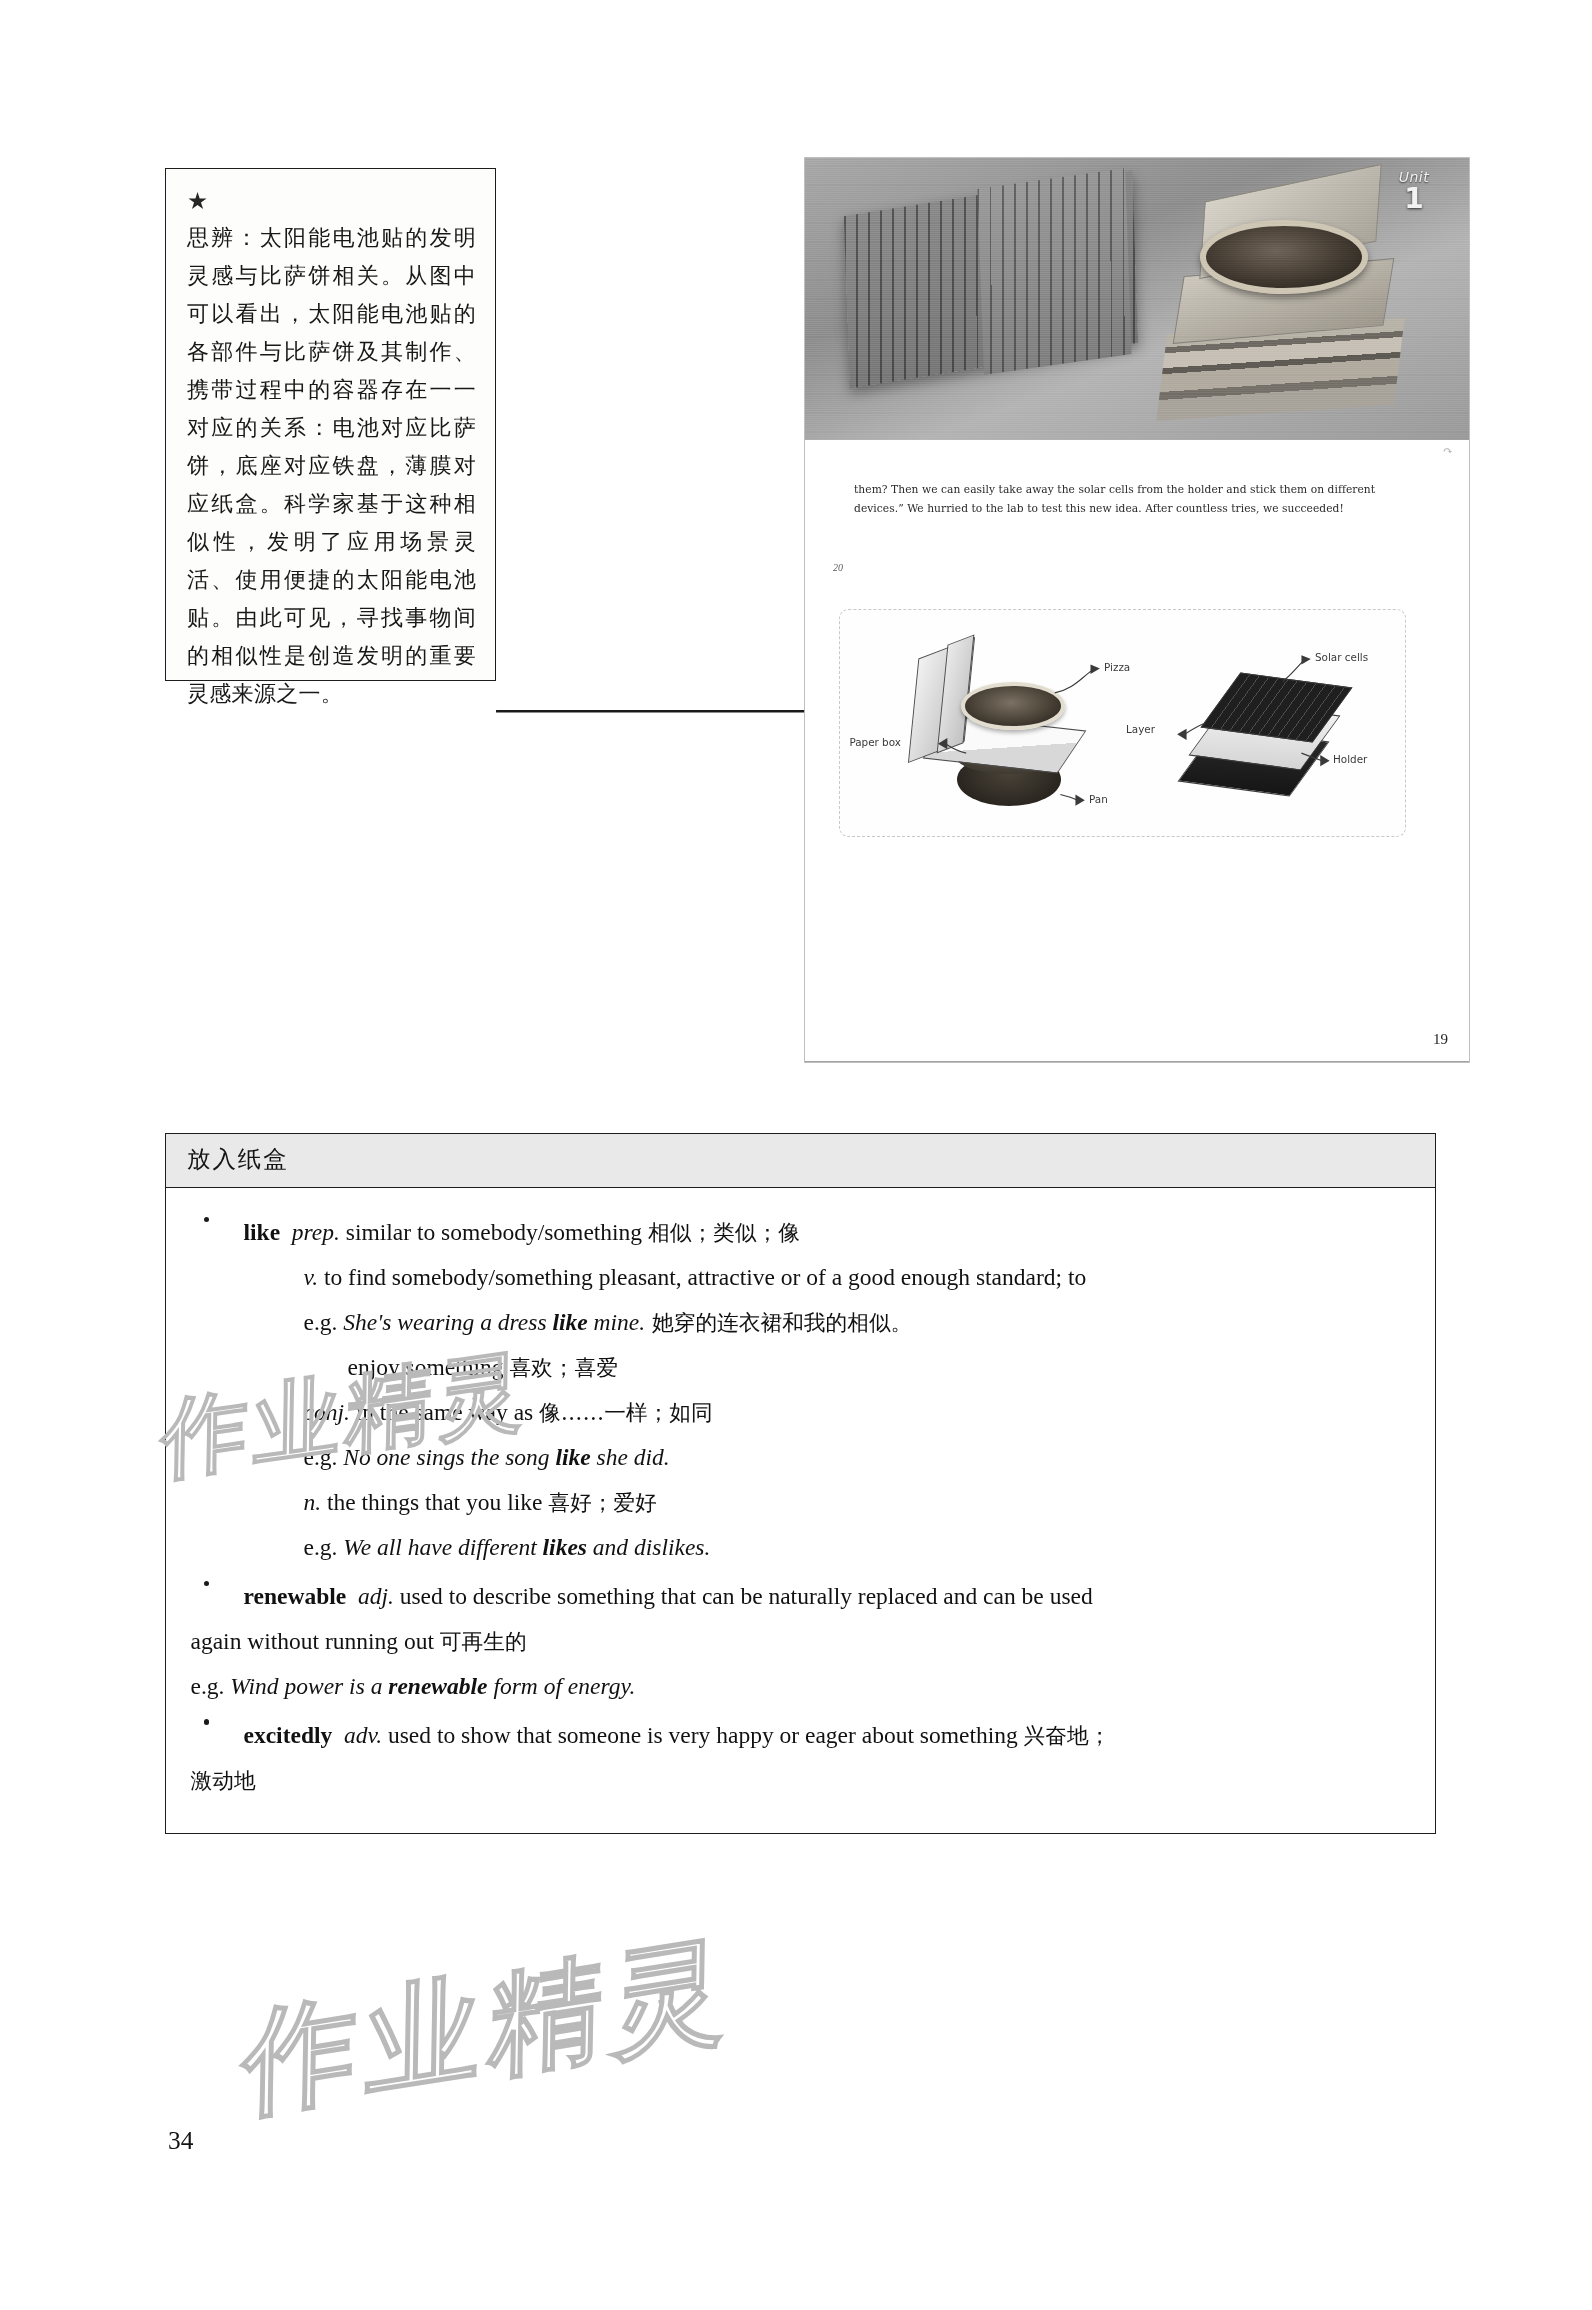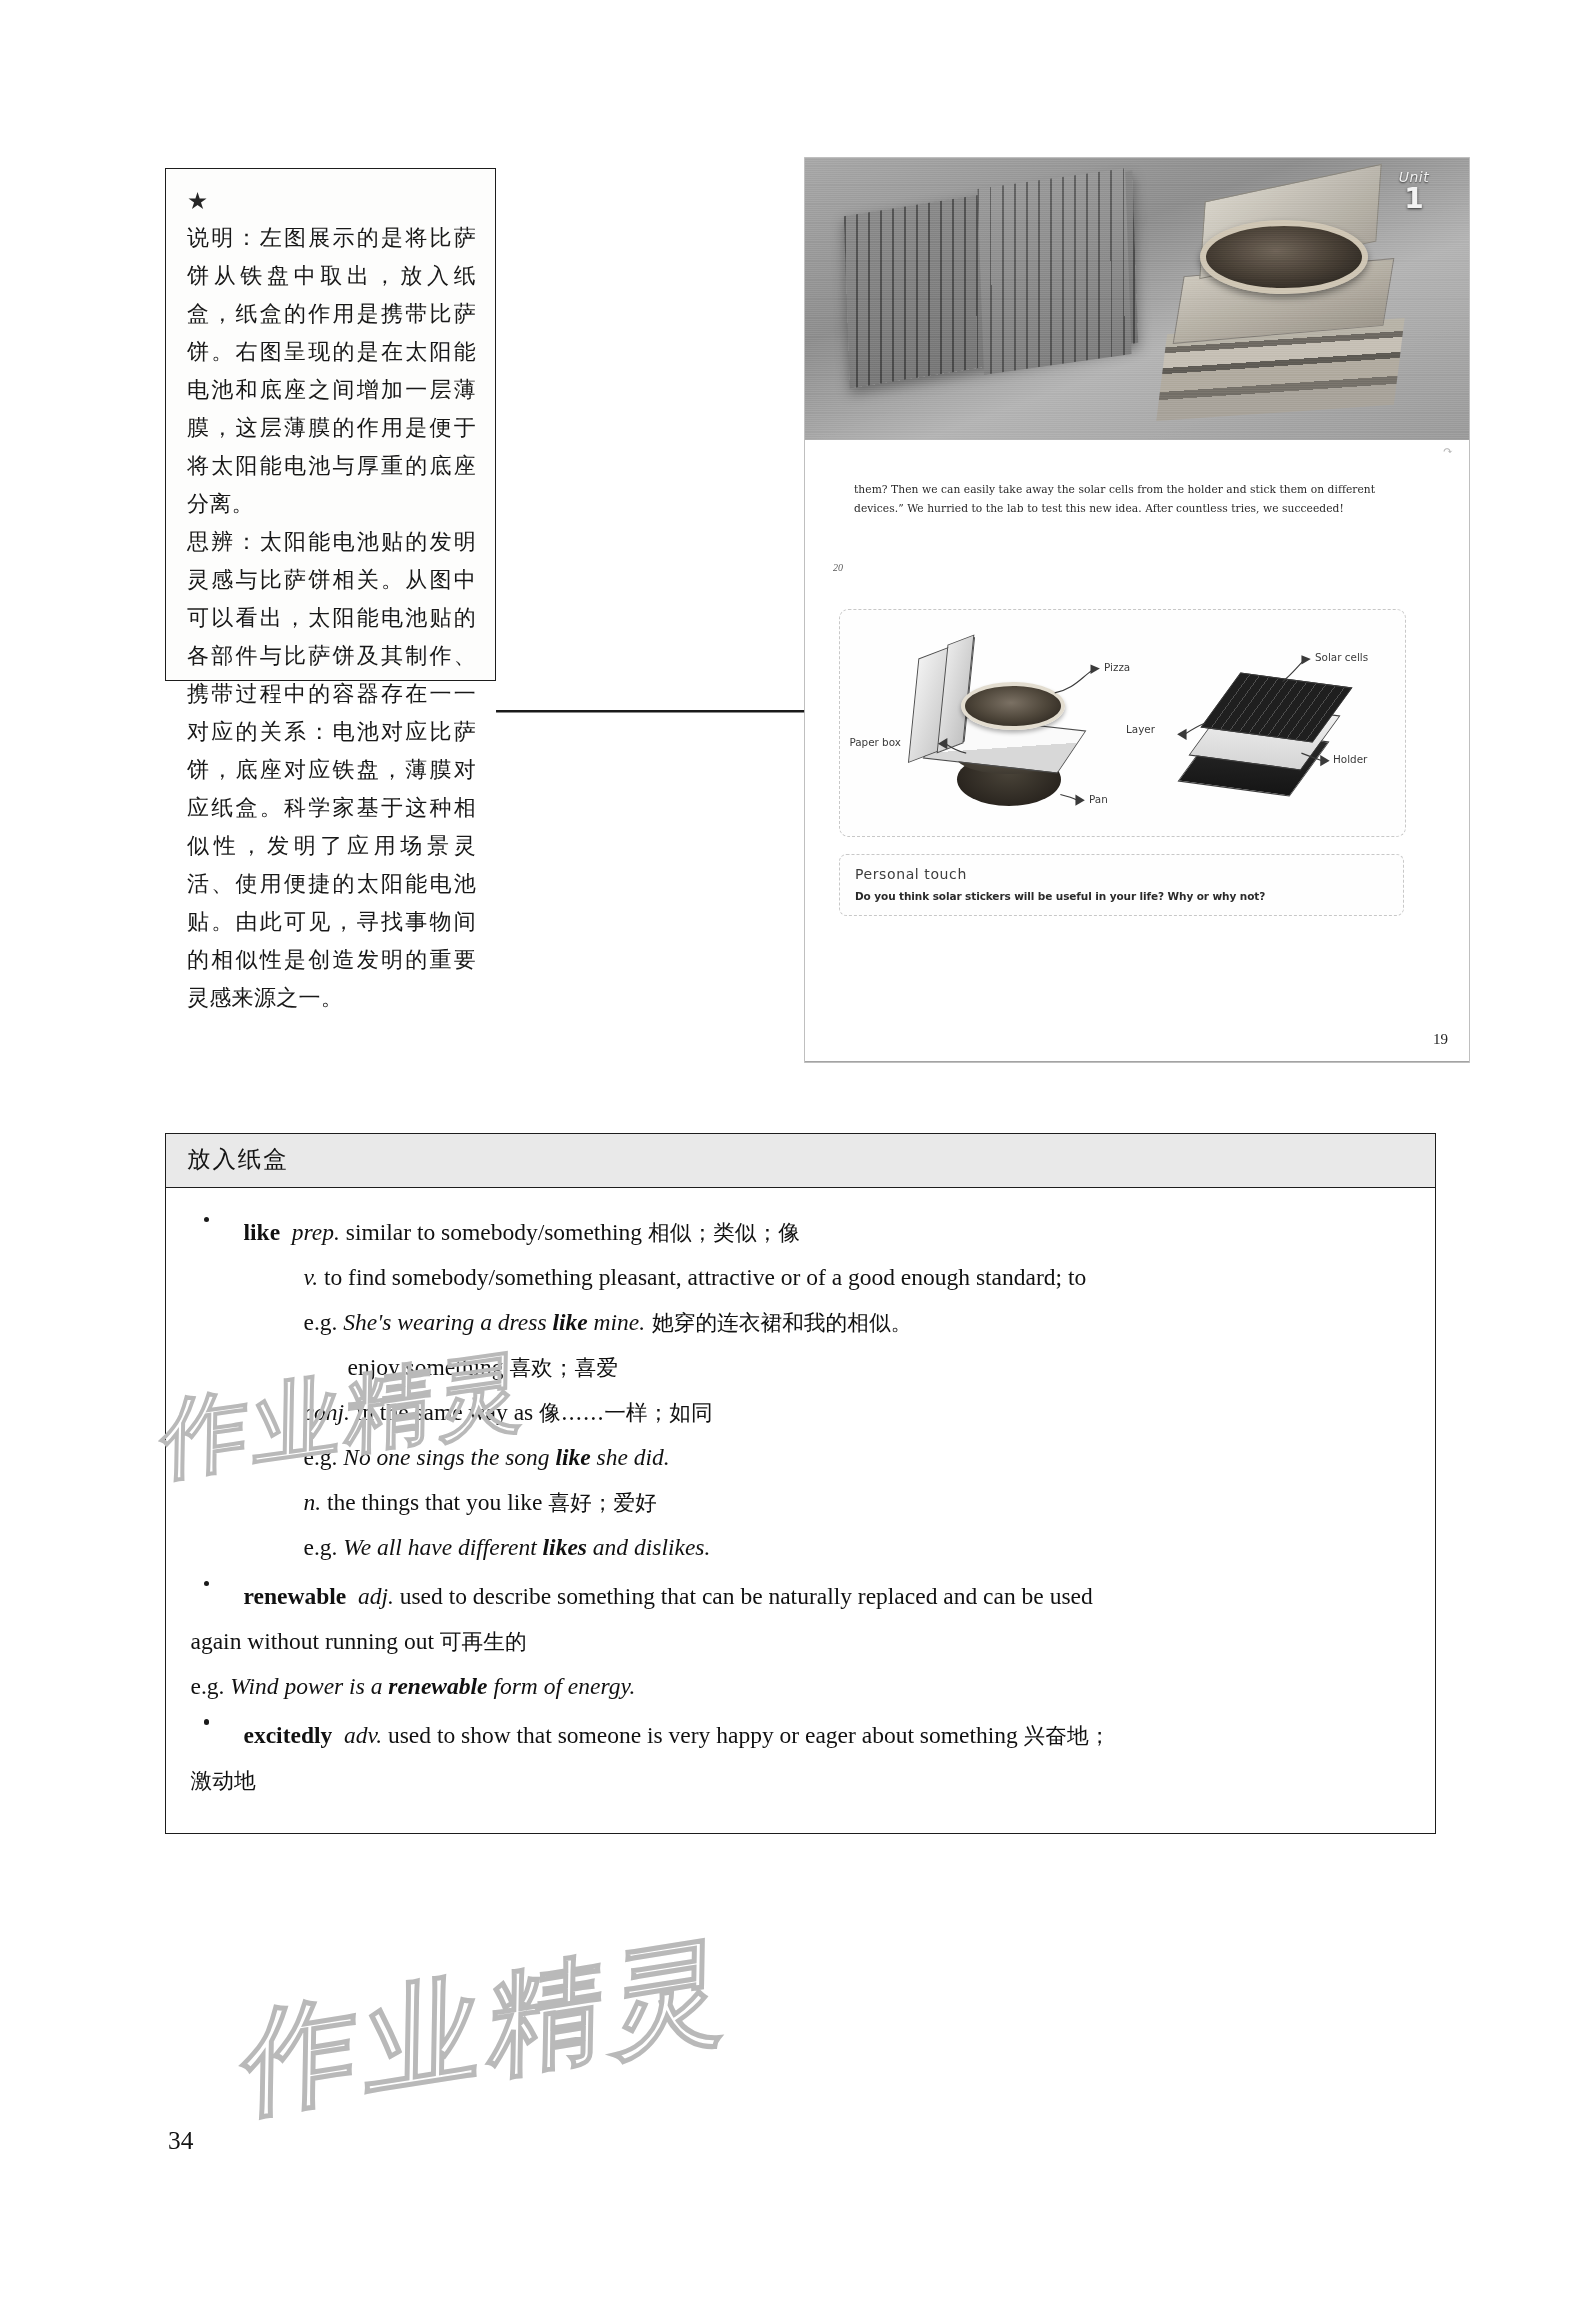--- a/index.html
+++ b/index.html
@@ -411,21 +411,20 @@
     text-align: center;
   }
 </style>
 </head>
 <body>
 
 <div id="top-section">
 
   <div id="annotation-box">
     <span id="annotation-star">★</span>
-    <p class="cn-para">说明：左图展示的是将比萨饼从铁盘中取出，放入纸盒，纸盒的作用是携带比萨饼。右图呈现的是在太阳能电池和底座之间增加一层薄膜，这层薄膜的作用是便于将太阳能电池与厚重的底座分离。</p>
     <p class="cn-para">思辨：太阳能电池贴的发明灵感与比萨饼相关。从图中可以看出，太阳能电池贴的各部件与比萨饼及其制作、携带过程中的容器存在一一对应的关系：电池对应比萨饼，底座对应铁盘，薄膜对应纸盒。科学家基于这种相似性，发明了应用场景灵活、使用便捷的太阳能电池贴。由此可见，寻找事物间的相似性是创造发明的重要灵感来源之一。</p>
   </div>
 
   <svg id="annotation-arrow" viewBox="0 0 365 26">
     <line x1="0" y1="13" x2="342" y2="13" stroke="#1a1a1a" stroke-width="2.6"></line>
     <polygon points="342,4 365,13 342,22" fill="#1a1a1a"></polygon>
   </svg>
 
   <div id="textbook-page">
 
@@ -478,24 +477,20 @@
         </svg>
 
         <span class="dg-label" style="left:264px;top:51px;">Pizza</span>
         <span class="dg-label" style="left:9.4px;top:126px;">Paper box</span>
         <span class="dg-label" style="left:249px;top:183px;">Pan</span>
         <span class="dg-label" style="left:475px;top:41px;">Solar cells</span>
         <span class="dg-label" style="left:286px;top:113px;">Layer</span>
         <span class="dg-label" style="left:493px;top:143px;">Holder</span>
       </div>
 
-      <div id="personal-touch">
-        <div id="pt-title">Personal touch</div>
-        <div id="pt-question">Do you think solar stickers will be useful in your life? Why or why not?</div>
-      </div>
 
       <div id="emb-page-num">19</div>
     </div>
   </div>
 </div>
 
 <div id="notes-section">
   <div id="notes-header">放入纸盒</div>
 
   <div id="notes-body">

